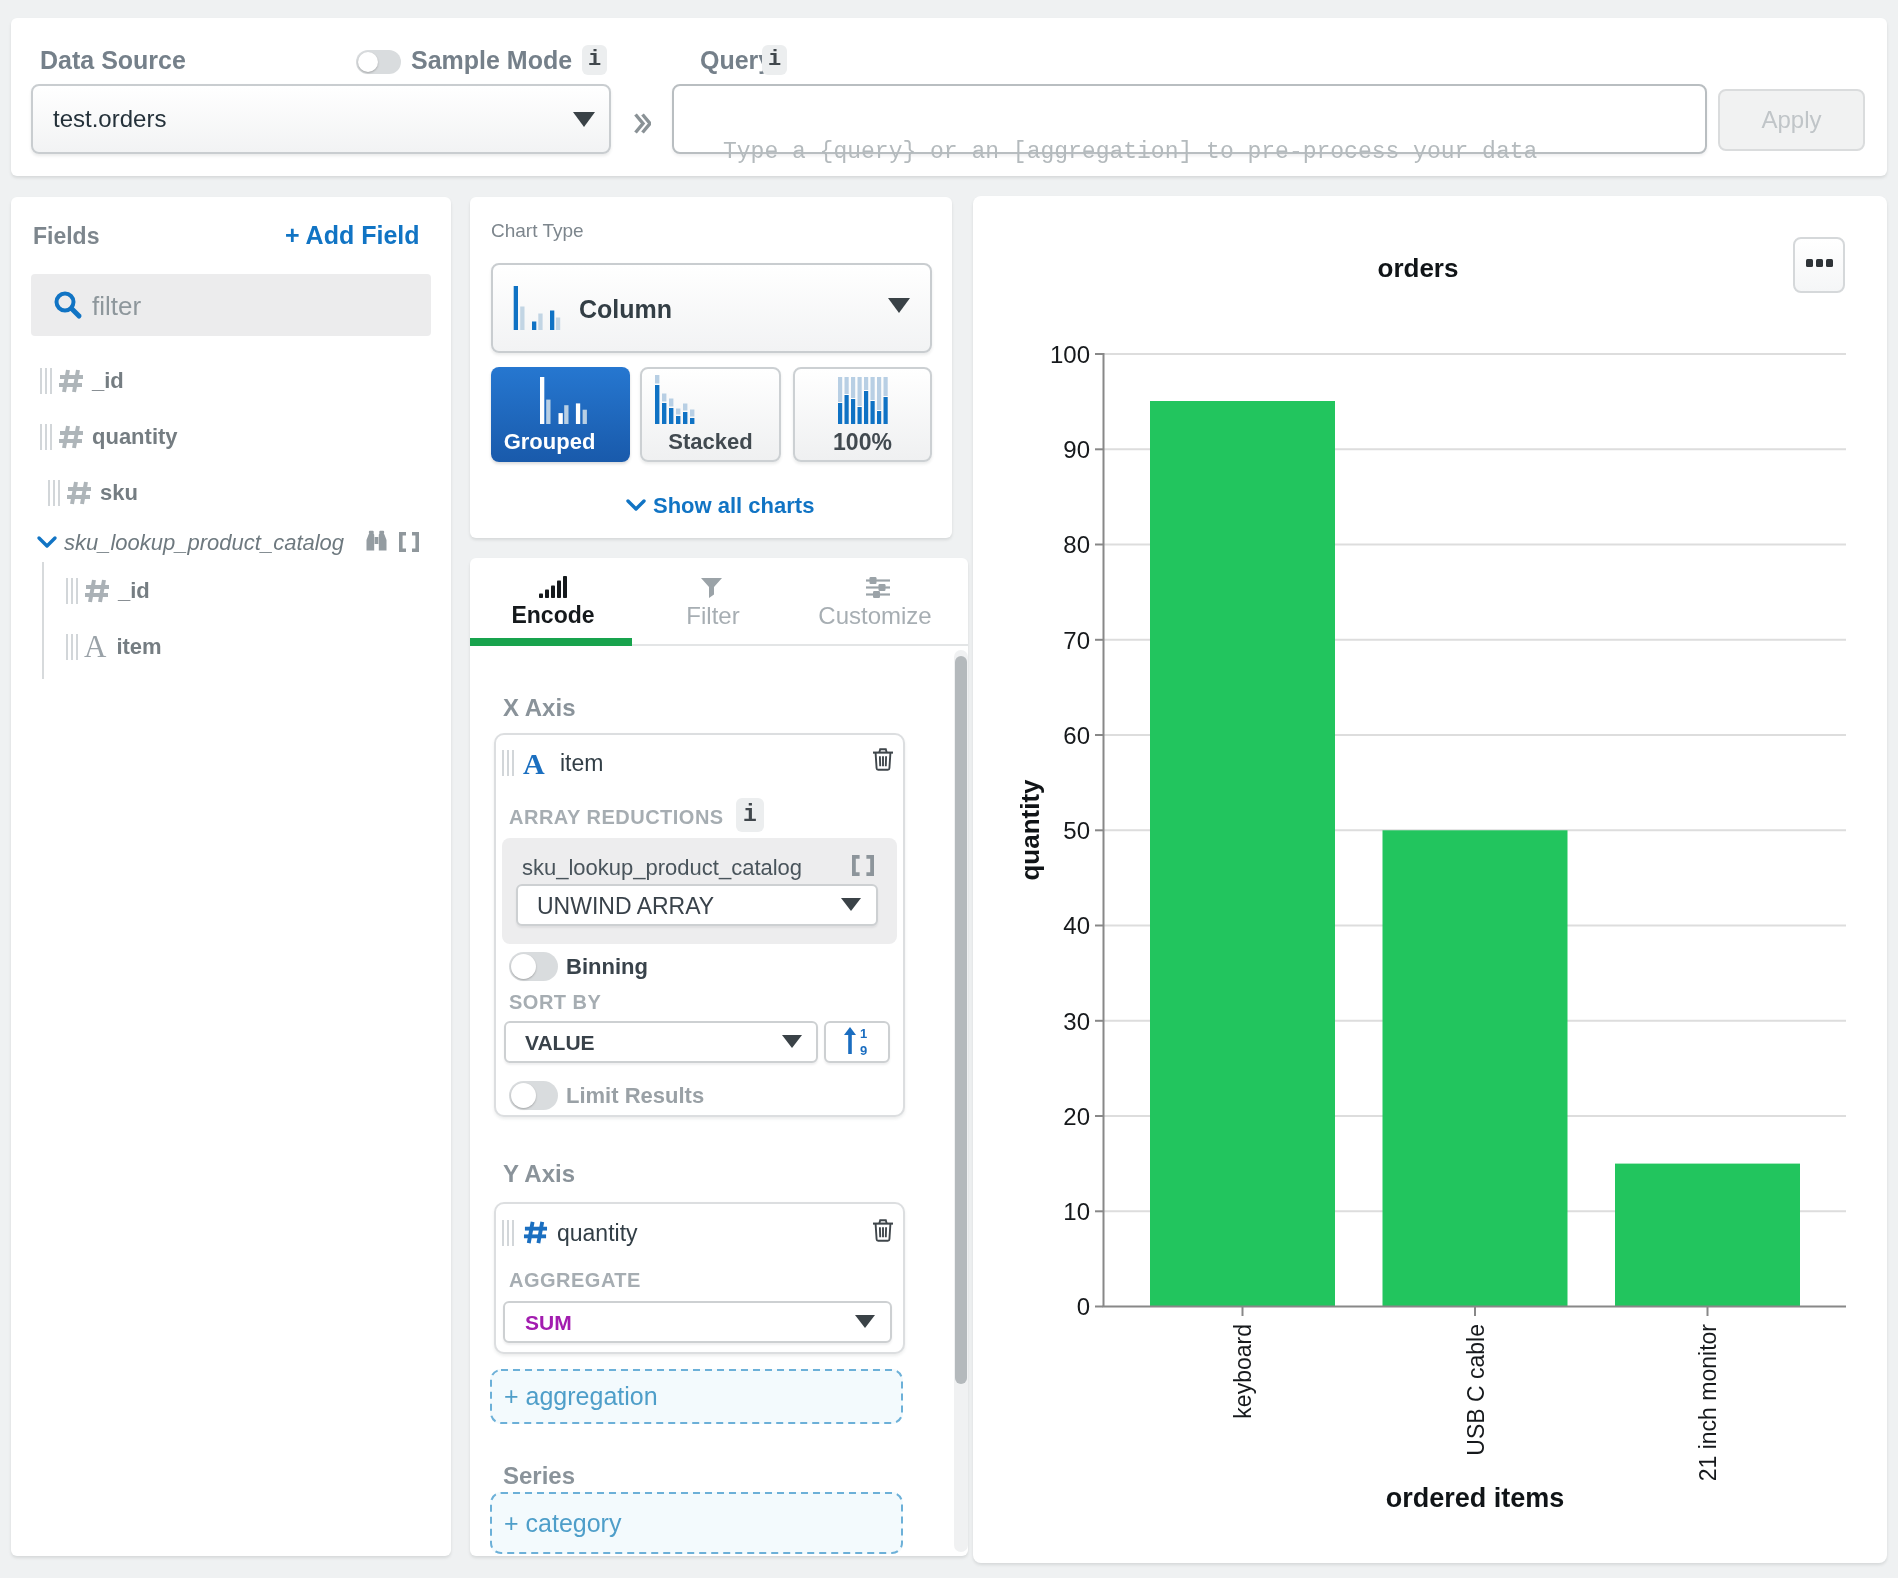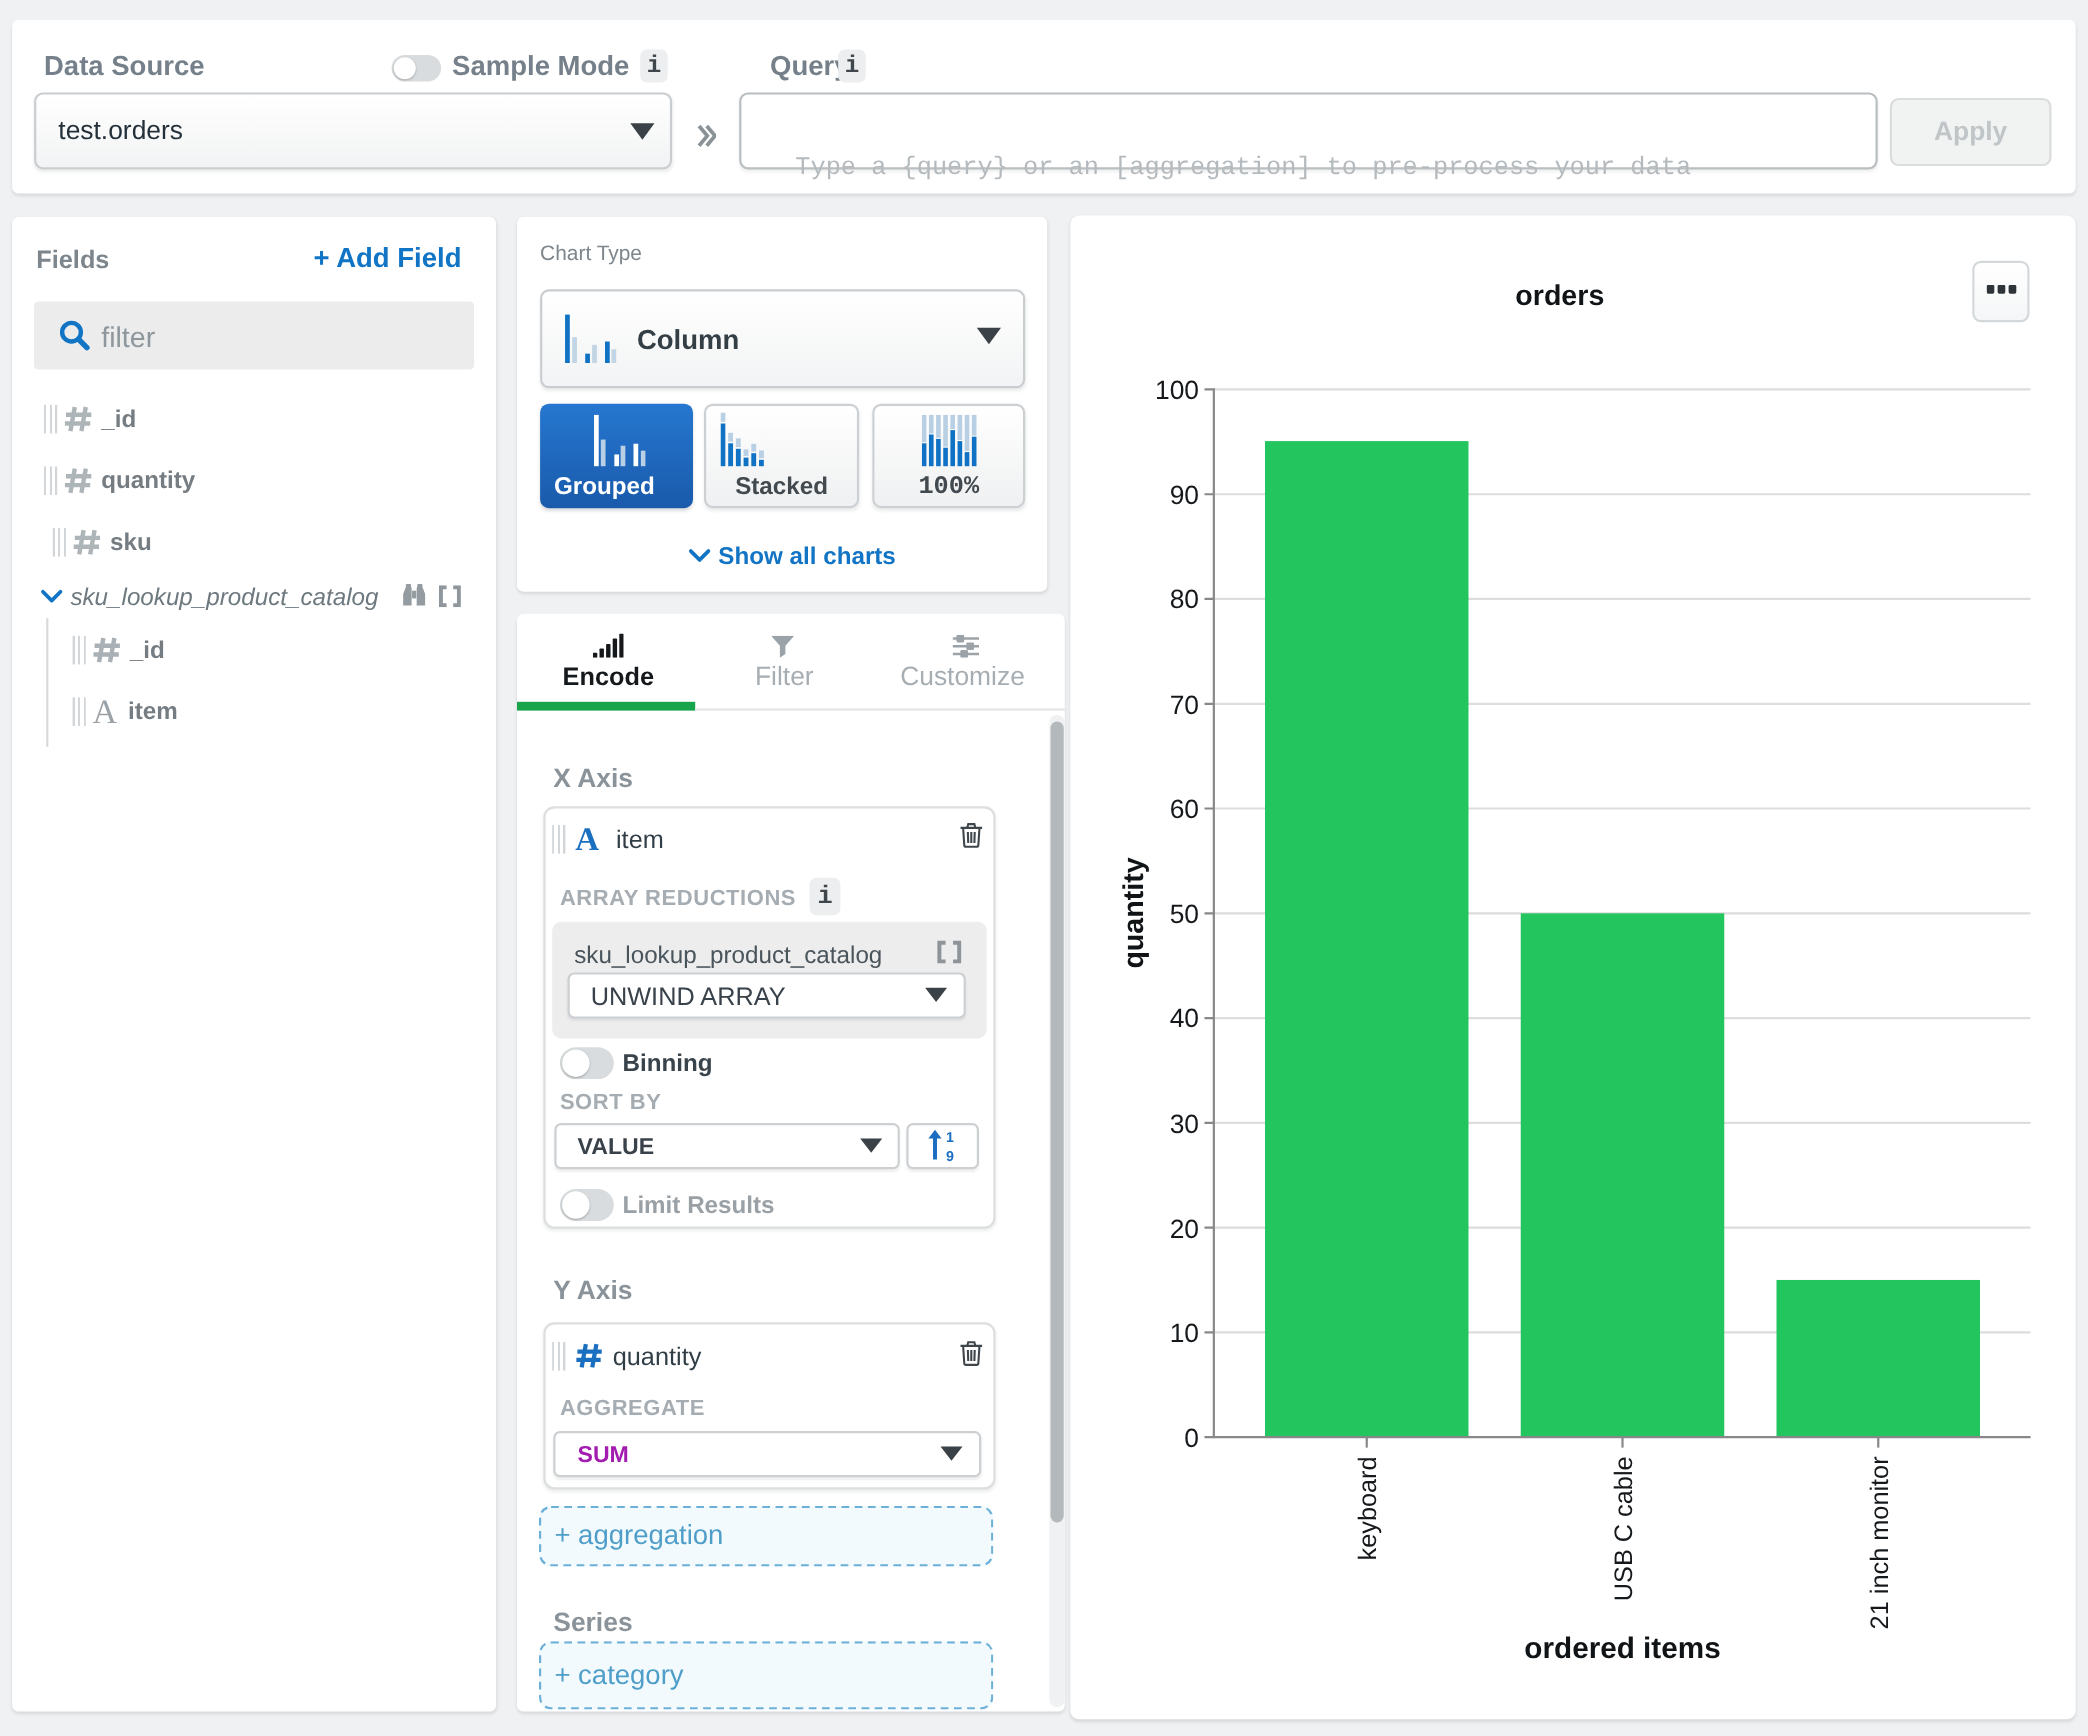--- a/index.html
+++ b/index.html
@@ -42,21 +42,21 @@
     <g fill="none" stroke="#8a9296" stroke-width="3.4" stroke-linejoin="miter">
       <path d="M2.5 1.5 L10 10.5 L2.5 19.5"></path>
       <path d="M9.5 1.5 L17 10.5 L9.5 19.5"></path>
     </g>
   </svg>
 
 <div class="abs" style="left:672px; top:84px; width:1035px; height:70px; background:#fff; border:2px solid #b9bec1; border-radius:8px; box-shadow:0 2px 3px rgba(50,55,60,.08);"></div>
 <div class="abs" style="left:723px; top:107px; font-family:'Liberation Mono',monospace; font-size:23px; color:#b4babd;margin-top:32px;">Type a {query} or an [aggregation] to pre-process your data</div>
 
 <div class="abs" style="left:1718px; top:89px; width:147px; height:62px; background:#f1f2f2; border:2px solid #dadcdd; border-radius:8px;"></div>
-<div class="abs" style="left:1718px; top:106px; width:147px; text-align:center; font-size:24px; color:#c0c5c8;font-weight:bold;">Apply</div>
+<div class="abs" style="left:1718px; top:106px; width:147px; text-align:center; font-size:24px; color:#c0c5c8;">Apply</div>
 
 <div class="card" style="left:11px; top:197px; width:440px; height:1359px;"></div>
 <div class="abs" style="left:33px; top:223px; font-size:23px; font-weight:700; color:#7d868d;">Fields</div>
 <div class="abs" style="left:285px; top:221px; font-size:25px; font-weight:700; color:#1174c4;">+ Add Field</div>
 
 <div class="abs" style="left:31px; top:274px; width:400px; height:62px; background:#ececed; border-radius:4px;"></div>
 <svg class="abs" style="left:52px; top:289px;" width="32" height="32" viewBox="0 0 32 32">
     <circle cx="13" cy="13" r="8.5" fill="none" stroke="#1174c4" stroke-width="4"></circle>
     <line x1="19.5" y1="19.5" x2="27" y2="27" stroke="#1174c4" stroke-width="5" stroke-linecap="round"></line>
   </svg>
@@ -197,21 +197,21 @@
     <rect x="19.5" y="0" width="4.2" height="29" fill="#b8cfe4"></rect>
   <rect x="26" y="14" width="4.2" height="33" fill="#0f72c4"></rect>
     <rect x="26" y="0" width="4.2" height="13" fill="#b8cfe4"></rect>
   <rect x="32.5" y="24" width="4.2" height="23" fill="#0f72c4"></rect>
     <rect x="32.5" y="0" width="4.2" height="23" fill="#b8cfe4"></rect>
   <rect x="39" y="34" width="4.2" height="13" fill="#0f72c4"></rect>
     <rect x="39" y="0" width="4.2" height="33" fill="#b8cfe4"></rect>
   <rect x="45.5" y="20" width="4.2" height="27" fill="#0f72c4"></rect>
     <rect x="45.5" y="0" width="4.2" height="19" fill="#b8cfe4"></rect>
 </svg>
-<div class="abs" style="left:793px; top:429px; width:139px; text-align:center; font-size:23px; font-weight:700; color:#424a50;font-family:Liberation Mono, monospace;">100%</div>
+<div class="abs" style="left:793px; top:429px; width:139px; text-align:center; font-size:23px; font-weight:700; color:#424a50;">100%</div>
 
 <svg class="abs" style="left:625px; top:497px;" width="22" height="16" viewBox="0 0 22 16">
     <polyline points="3,4 11,12 19,4" fill="none" stroke="#1174c4" stroke-width="3.4" stroke-linecap="round" stroke-linejoin="round"></polyline>
   </svg>
 <div class="abs" style="left:653px; top:493px; font-size:22px; font-weight:700; color:#1174c4;">Show all charts</div>
 
 <div class="card" style="left:470px; top:558px; width:498px; height:998px; border-radius:6px;"></div>
 
 <svg class="abs" style="left:539px; top:576px;" width="28" height="22" viewBox="0 0 28 22">
   <g fill="#15191c">

